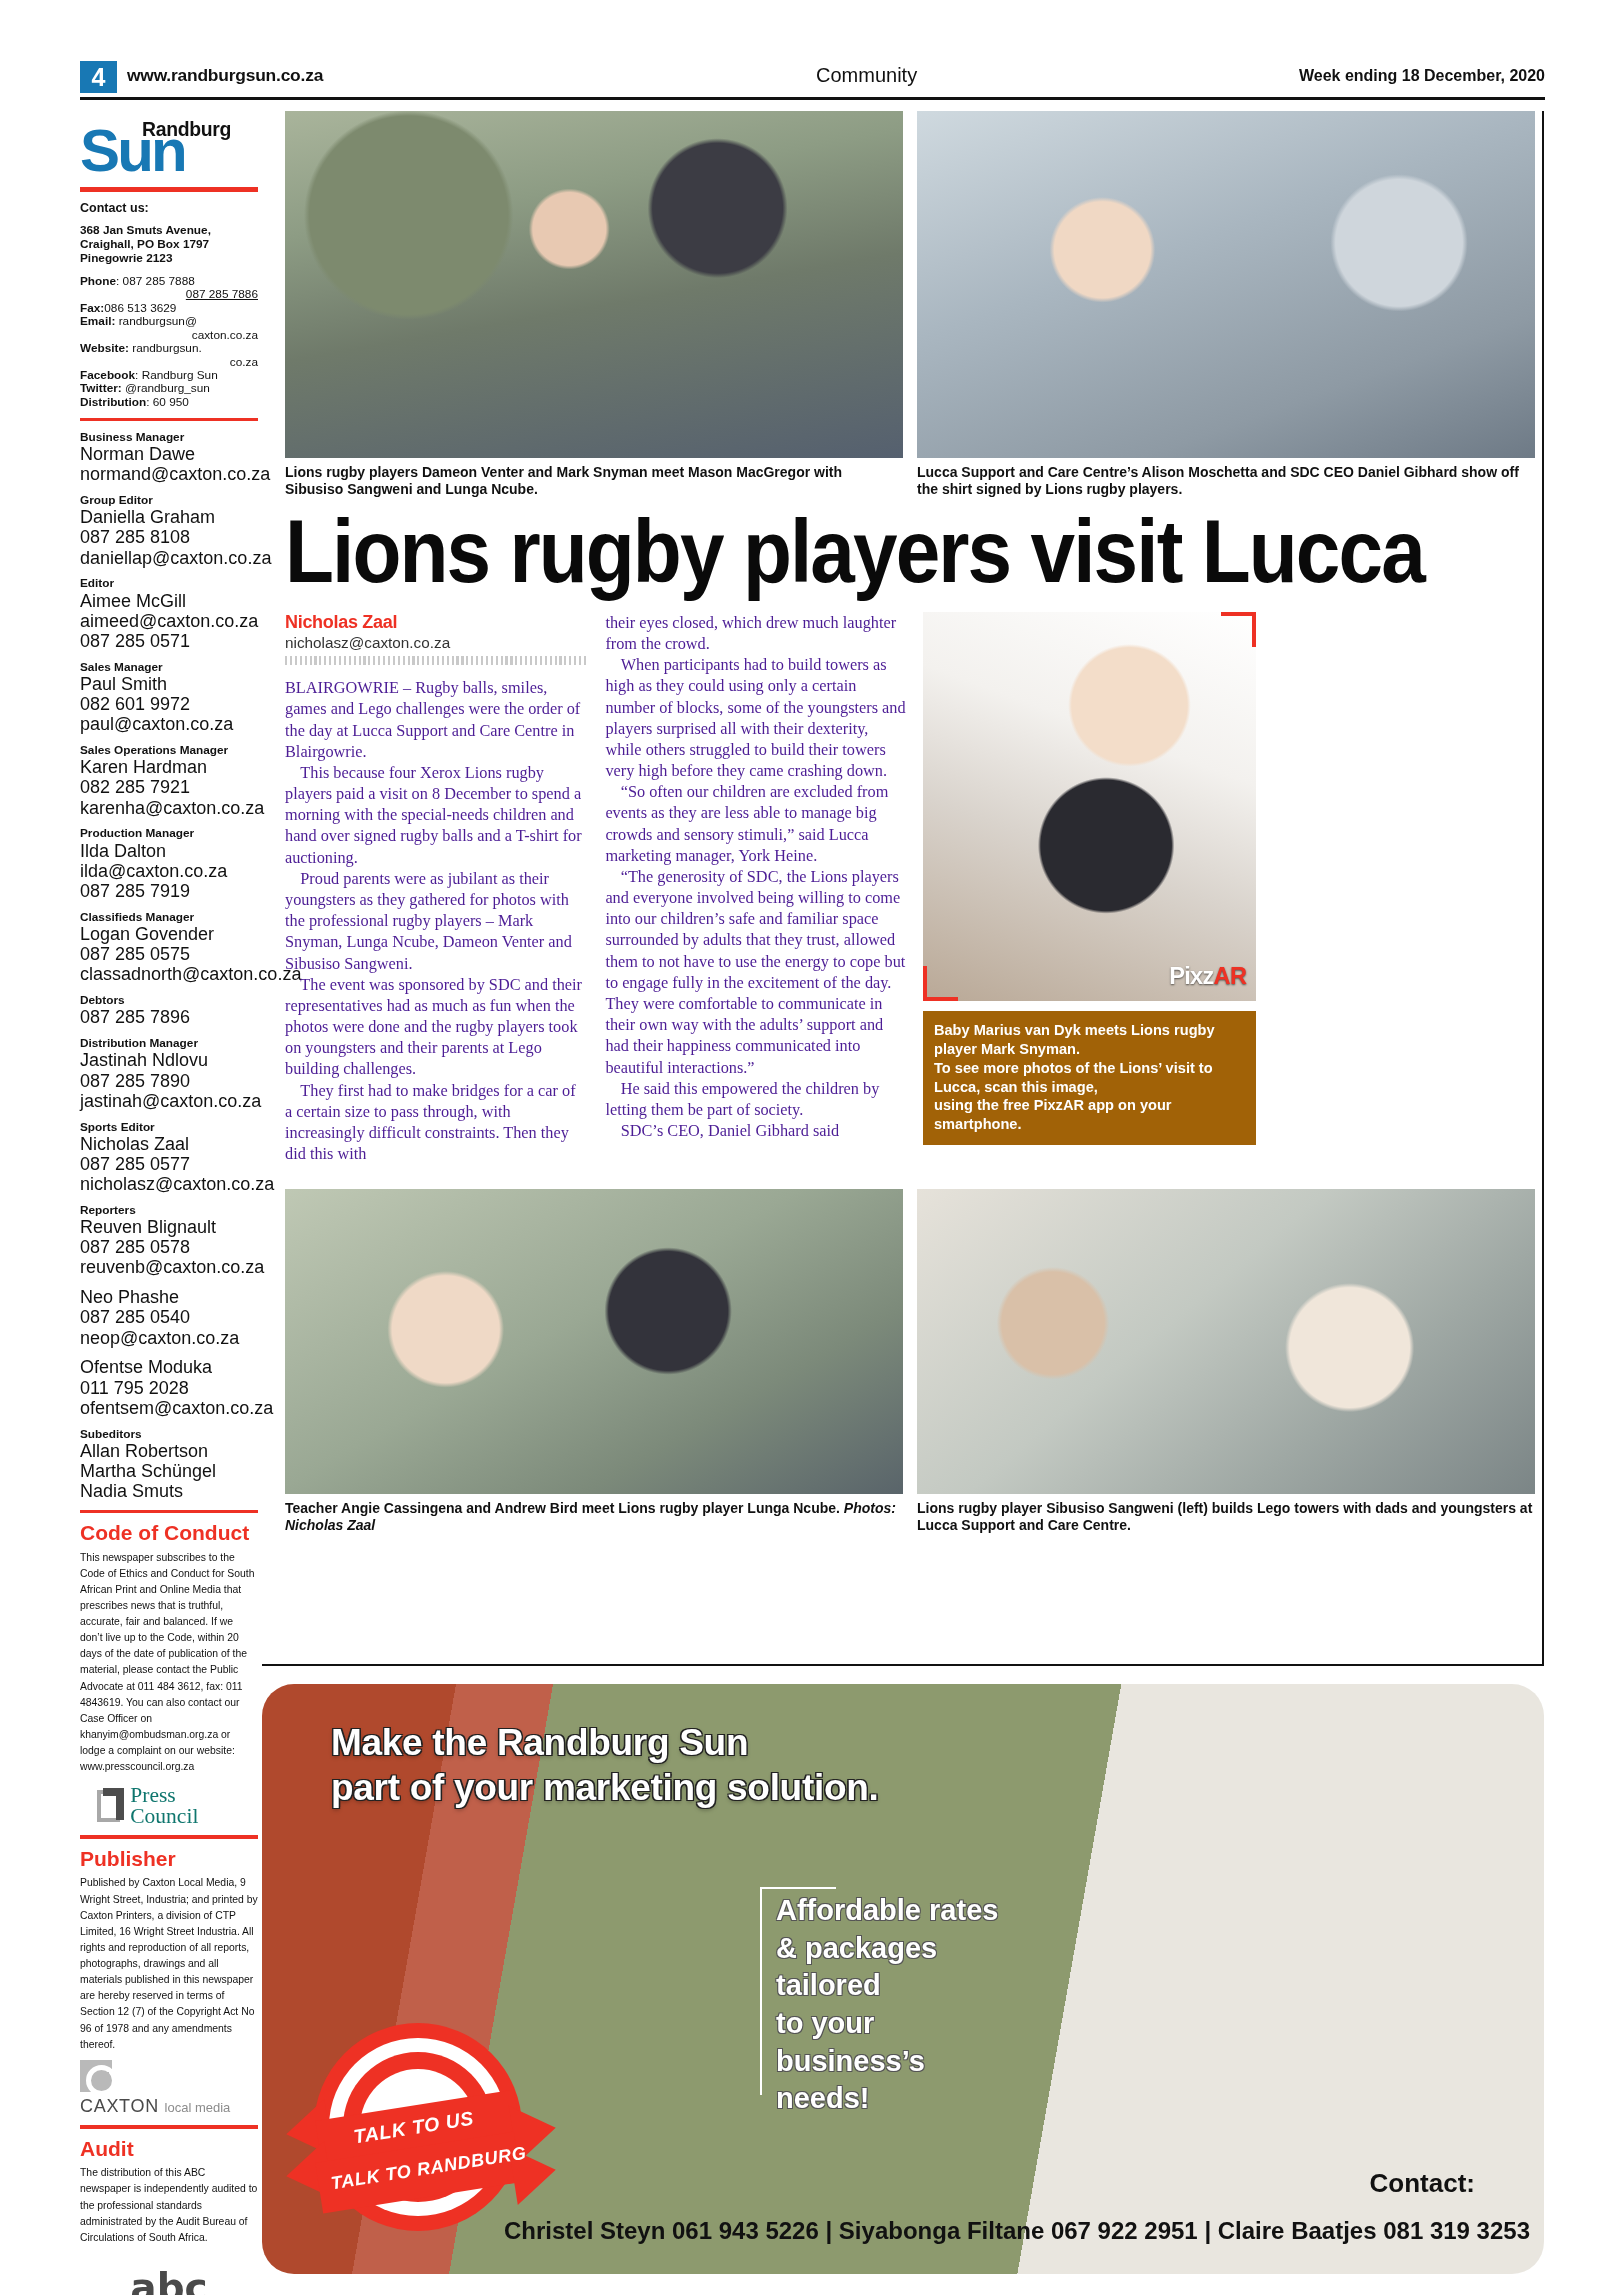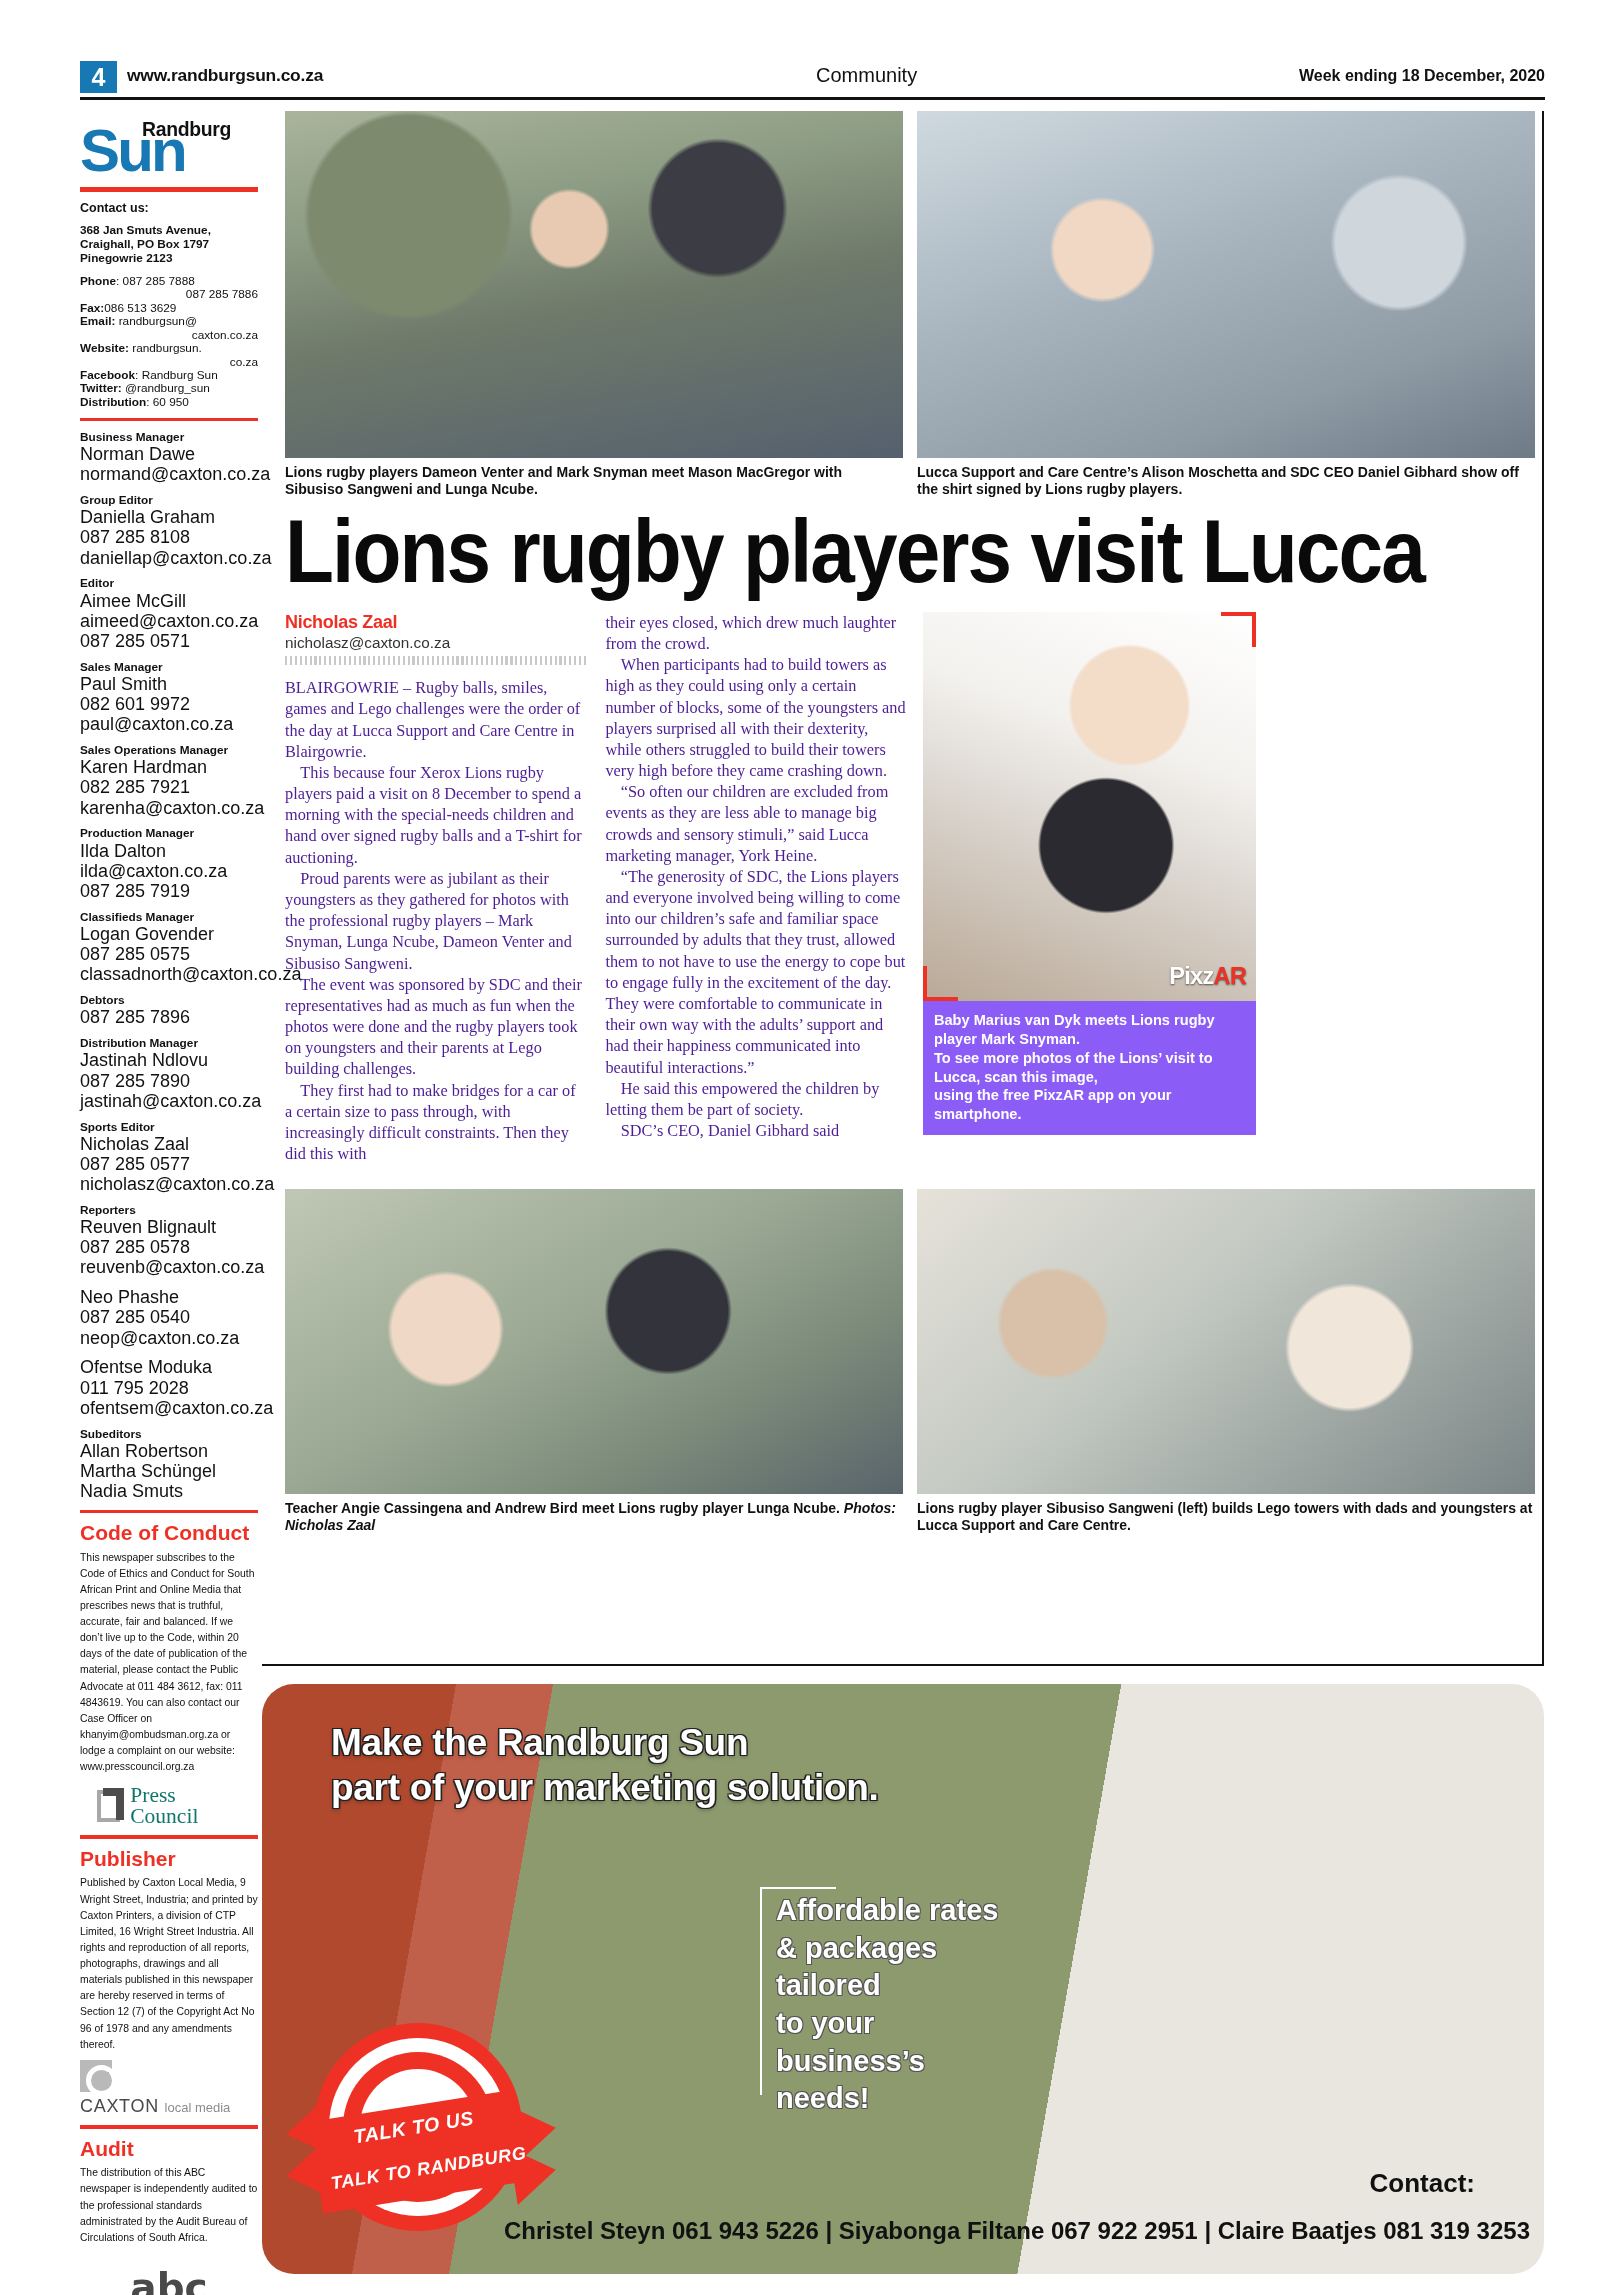--- a/index.html
+++ b/index.html
@@ -96,21 +96,21 @@
   
   .ar-photo { position:relative; width:326px; height:389px; overflow:hidden; }
   .ar-corner { position:absolute; width:35px; height:35px; border:4.9px solid #ee3124; }
   .ar-tr { right:0; top:0; border-left:none; border-bottom:none; }
   .ar-bl { left:0; bottom:0; border-right:none; border-top:none; }
   .pixzar {
     position:absolute; right:9.7px; bottom:11px; font-size:23.6px; font-weight:bold;
     color:#fff; letter-spacing:-0.7px; text-shadow:0 0.7px 2.1px rgba(0,0,0,.6);
   }
   .pixzar .ar { color:#ee3124; }
-  .arbox { background:#8b5cf6; color:#fff; padding:9.7px 11px 11px 11px; margin-top:0; }
+  .arbox { background:#a16207; color:#fff; padding:9.7px 11px 11px 11px; margin-top:10px; }
   .arbox div { font-size:14.6px; font-weight:bold; line-height:1.30; }
 
   
   .ad { position:absolute; left:262px; top:1684px; width:1282px; height:590px; overflow:hidden;border-radius:32px; }
   .ad-bg { position:absolute; inset:0; }
   .ad-head { position:absolute; left:69px; top:36px; font-size:37px; font-weight:bold; color:#fff;
     line-height:1.22; letter-spacing:-0.3px;
     text-shadow: -1.4px -1.4px 0 #222, 1.4px -1.4px 0 #222, -1.4px 1.4px 0 #222, 1.4px 1.4px 0 #222,0 2.1px 4.2px rgba(0,0,0,.35); }
   .ad-sub { position:absolute; left:514px; top:208px; font-size:29px; font-weight:bold; color:#fff; line-height:1.30;
     text-shadow: -1px -1px 0 #555, 1px -1px 0 #555, -1px 1px 0 #555, 1px 1px 0 #555; }
@@ -184,21 +184,21 @@
     <div class="mh-rule"></div>
 
     <div class="sb-head">Contact us:</div>
 
     <div class="sb-addr" style="margin-top:9.7px;white-space:pre-line">368 Jan Smuts Avenue,
 Craighall, PO Box 1797
 Pinegowrie 2123</div>
 
     <div id="contacts-list" style="margin-top:9.7px">
         <div class="sb-contact-line"><b>Phone</b><span>: 087 285 7888</span></div>
-        <div class="sb-contact-line" style="text-align: right;"><b></b><span>087 285 7886</span></div>
+        <div class="sb-contact-line" style="text-align: right; text-decoration: underline;"><b></b><span>087 285 7886</span></div>
         <div class="sb-contact-line"><b>Fax:</b><span>086 513 3629</span></div>
         <div class="sb-contact-line"><b>Email:</b><span> randburgsun@</span></div>
         <div class="sb-contact-line" style="text-align: right;"><b></b><span>caxton.co.za</span></div>
         <div class="sb-contact-line"><b>Website:</b><span> randburgsun.</span></div>
         <div class="sb-contact-line" style="text-align: right;"><b></b><span>co.za</span></div>
         <div class="sb-contact-line"><b>Facebook</b><span>: Randburg Sun</span></div>
         <div class="sb-contact-line"><b>Twitter:</b><span> @randburg_sun</span></div>
         <div class="sb-contact-line"><b>Distribution</b><span>: 60 950</span></div>
       </div>
 

